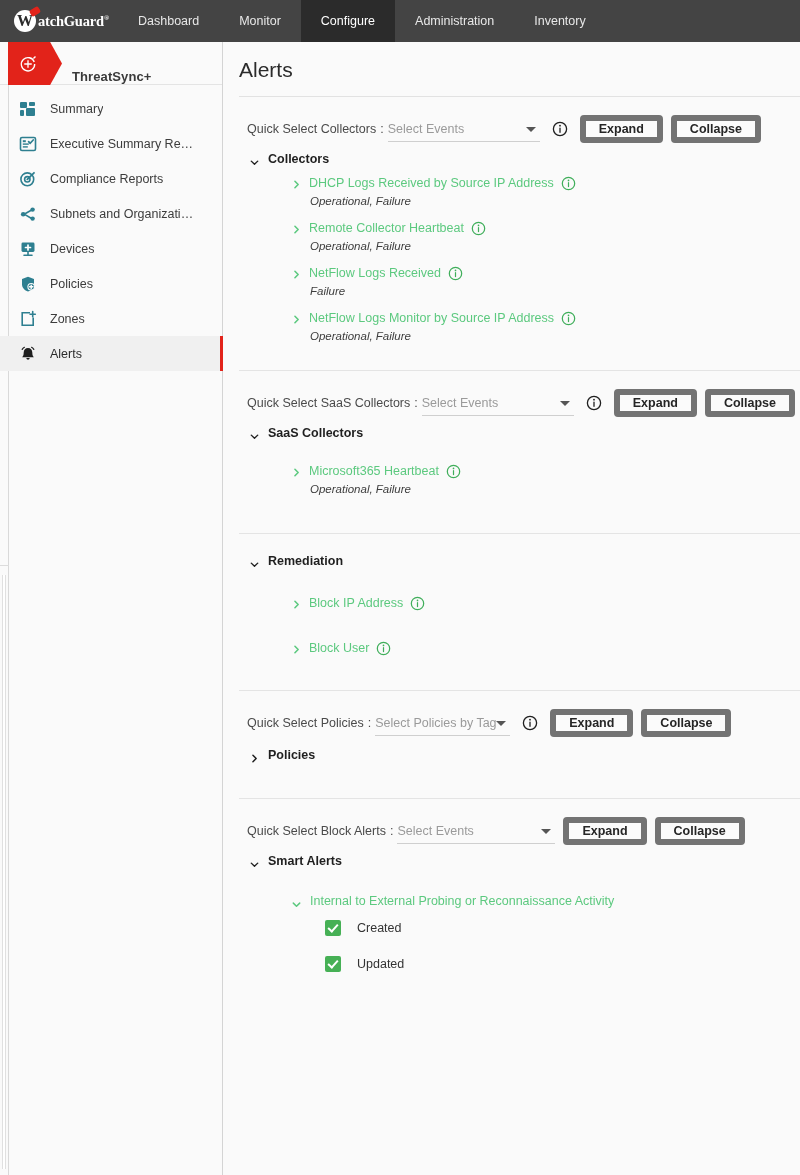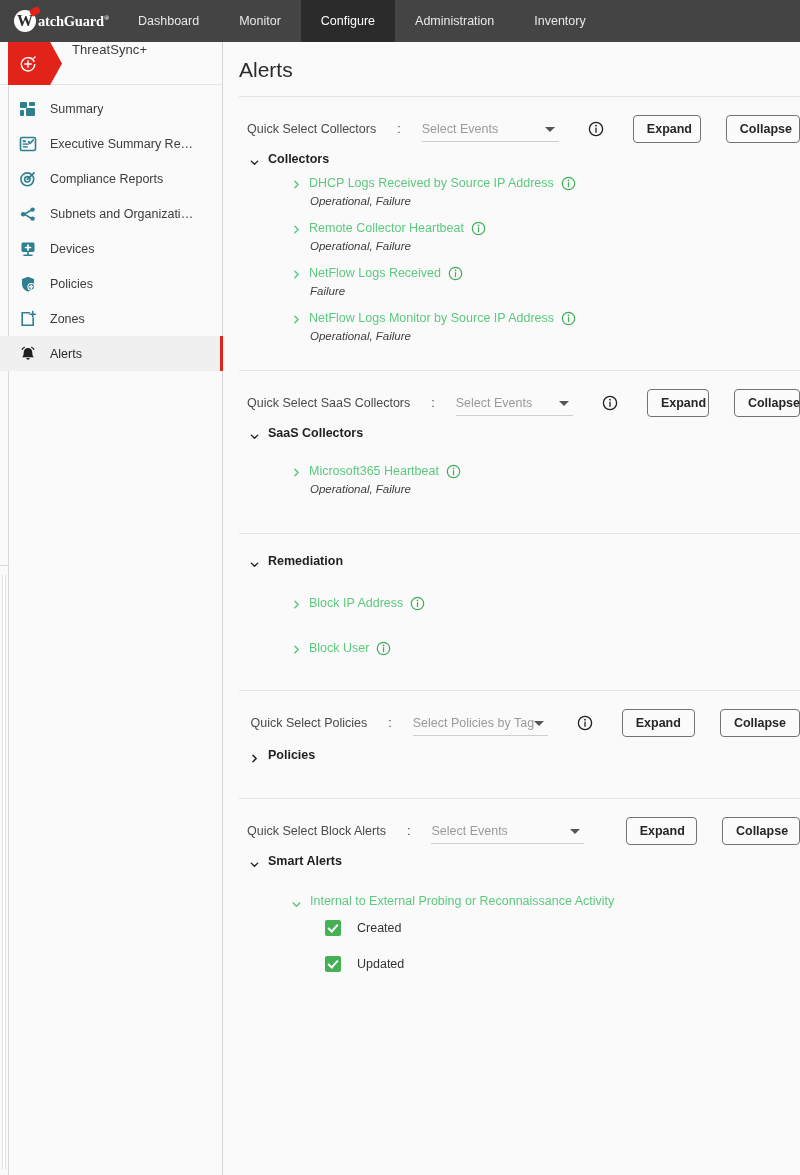--- a/index.html
+++ b/index.html
@@ -46,22 +46,22 @@
 
   
   .body { display: flex; flex: 1 1 auto; min-height: 0; position: relative; }
 
   
   .sidebar {
     width: 223px; flex: 0 0 223px; background: #fafafa;
     border-right: 1px solid #d4d4d4; position: relative;
   }
   .ts-header {
-    height: 43px; display: flex; align-items: flex-start;
-    border-bottom: 1px solid #e4e4e4; background: #fafafa; position: relative;
+    height: 43px; display: flex; align-items: flex-end;
+    border-bottom: 1px solid #e4e4e4; background: #fafafa; position: relative; font-weight: bold;
   }
   .ts-badge {
     position: absolute; left: 8px; top: 0; width: 54px; height: 43px;
     background: #e2231a;
     clip-path: polygon(0 0, 78% 0, 100% 50%, 78% 100%, 0 100%);
     display: flex; align-items: center; justify-content: flex-start; padding-left: 10px;
   }
   .ts-icon { width: 20px; height: 20px; position: relative; }
   .ts-icon svg { display: block; }
   .ts-title {
@@ -101,41 +101,41 @@
   .page-head {
     padding: 16px 0 14px 16px; background: #fafafa;
   }
   .page-title { font-size: 21px; color: #2b2b2b; font-weight: normal; }
   .head-rule { height: 1px; background: #e2e2e2; margin-left: 16px; }
 
   .section { padding: 0; position: relative; }
   .section-rule { height: 1px; background: #e4e4e4; margin-left: 16px; }
 
   .qs-row {
-    display: flex; align-items: center; padding: 18px 0 0 24px; gap: 17px; justify-content: flex-end;
+    display: flex; align-items: center; padding: 18px 0 0 24px; gap: 0;
   }
   .qs-label { font-size: 12.5px; color: #4a4a4a; white-space: nowrap; }
   .qs-colon { font-size: 12.5px; color: #4a4a4a; margin: 0 4px 0 4px; }
   .qs-select {
     position: relative; display: flex; align-items: center;
     border-bottom: 1px solid #cfcfcf; height: 26px; padding-right: 22px;
     min-width: 60px;
   }
   .qs-select .ph { font-size: 12.5px; color: #9a9a9a; white-space: nowrap; }
   .caret {
     position: absolute; right: 4px; top: 50%; margin-top: -2px;
     width: 0; height: 0; border-left: 5px solid transparent;
     border-right: 5px solid transparent; border-top: 5px solid #555;
   }
   .info-dark {
     width: 16px; height: 16px; flex: 0 0 16px; margin-left: 12px; margin-right: 12px;
   }
   .btn {
     height: 28px; min-width: 62px; padding: 0 13px; background: #fbfbfb;
-    border: 1px solid #737373; border-radius: 4px; font-size: 12.5px;
+    border: 6px solid #737373; border-radius: 4px; font-size: 12.5px;
     font-weight: bold; color: #262626; cursor: pointer; margin-right: 8px;
     font-family: "Liberation Sans", sans-serif; white-space: nowrap;
   }
   .btn:last-child { margin-right: 0; }
 
   .group-head {
     display: flex; align-items: center; gap: 8px; padding: 9px 0 0 26px;
   }
   .chev { width: 11px; height: 11px; flex: 0 0 11px; display: inline-block; }
   .group-name { font-size: 12.5px; font-weight: bold; color: #1f1f1f; }

